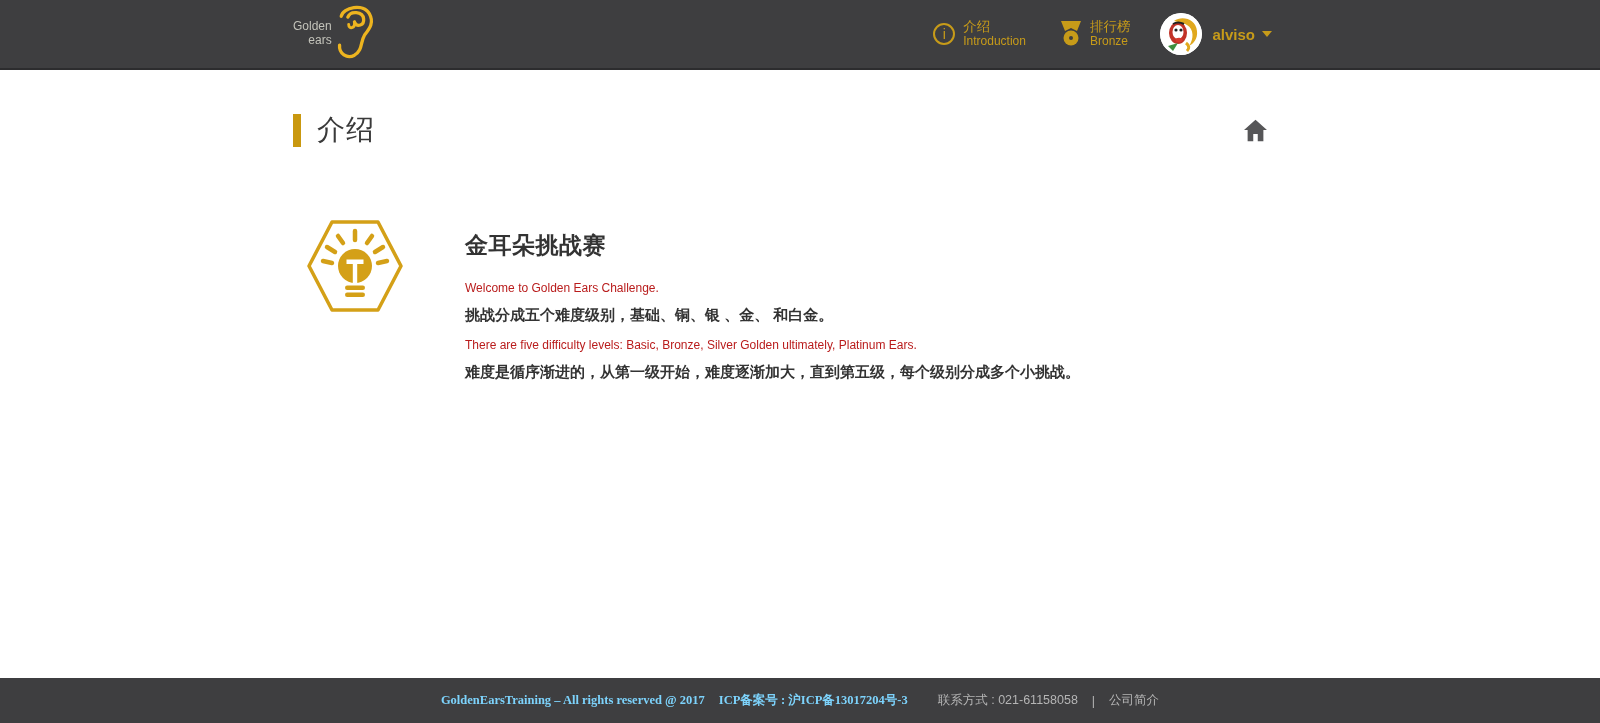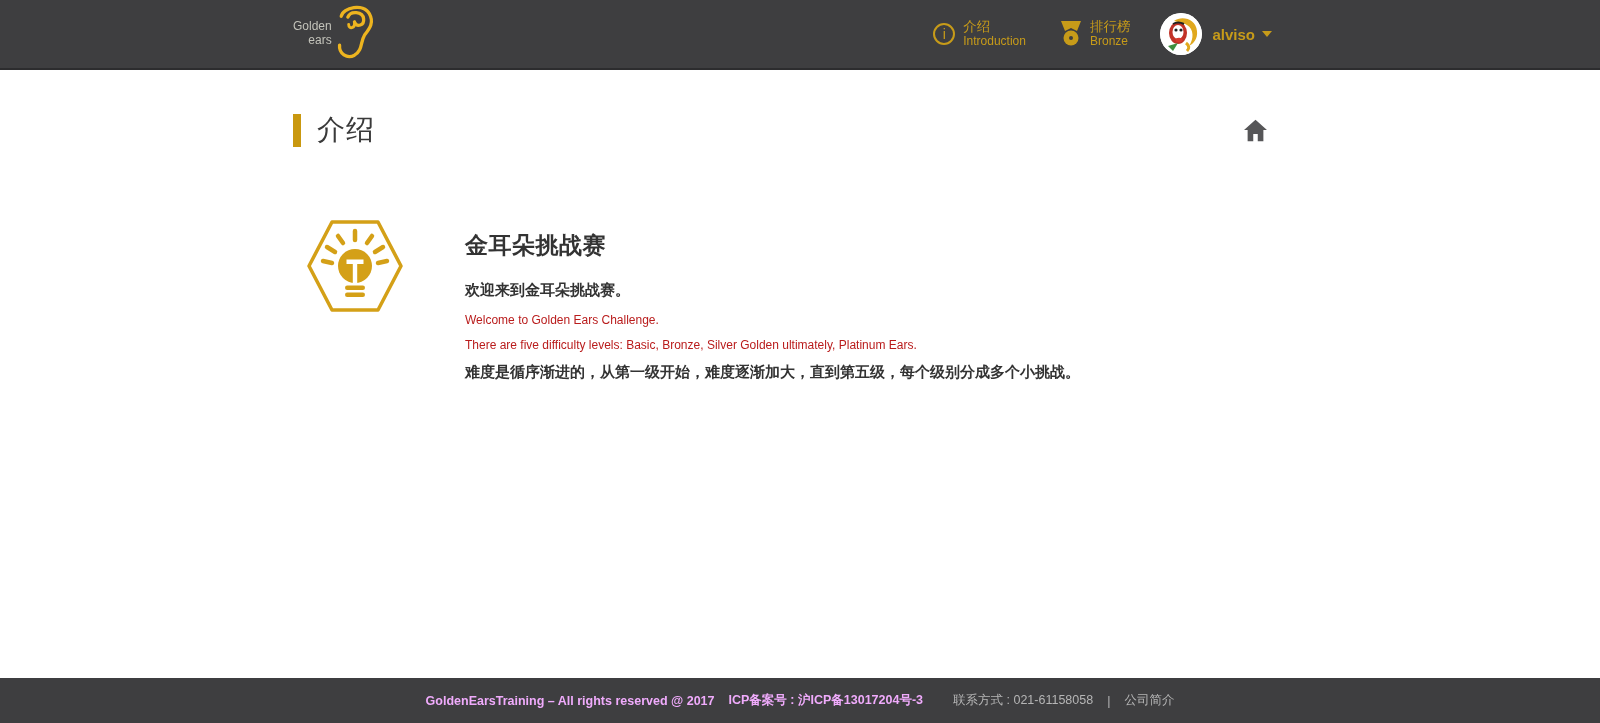--- a/index.html
+++ b/index.html
@@ -131,21 +131,21 @@
   .footer {
     height: 45px;
     background: #3E3E40;
     flex: 0 0 auto;
     display: flex;
     align-items: center;
     justify-content: center;
     font-size: 12.5px;
     margin-top: auto;
   }
-  .footer .f-white { color: #f0abfc; font-weight: bold; }
+  .footer .f-white { color: #7dd3fc; font-weight: bold; font-family: Liberation Serif, serif; }
   .footer .f-icp { margin-left: 14px; }
   .footer .f-gray { color: #b5b5b5; }
   .footer .f-contact { margin-left: 30px; }
   .footer .f-sep { margin: 0 14px; color: #b5b5b5; }
   .footer .f-company { cursor: pointer; }
 </style>
 </head>
 <body>
 
 <div class="header">
@@ -240,23 +240,23 @@
           <rect x="41.5" y="41.5" width="17" height="4.5" fill="#ffffff"></rect>
           <rect x="47.8" y="44" width="4.4" height="21" fill="#ffffff"></rect>
           <rect x="40" y="67.5" width="20" height="4.5" rx="2.2" fill="#D4A017"></rect>
           <rect x="40" y="74.5" width="20" height="4.5" rx="2.2" fill="#D4A017"></rect>
         </svg>
       </span>
 
       <div class="content-text">
         <div class="content-heading">金耳朵挑战赛</div>
 
-        <p class="para-zh">欢迎来到金耳朵挑战赛。</p>
         <p class="para-en">Welcome to Golden Ears Challenge.</p>
 
+        <p class="para-zh">挑战分成五个难度级别，基础、铜、银 、金、 和白金。</p>
         <p class="para-en">There are five difficulty levels: Basic, Bronze, Silver Golden ultimately, Platinum Ears.</p>
 
         <p class="para-zh">难度是循序渐进的，从第一级开始，难度逐渐加大，直到第五级，每个级别分成多个小挑战。</p>
       </div>
     </div>
   </div>
 </div>
 
 <div class="footer">
   <span class="f-white">GoldenEarsTraining – All rights reserved @ 2017</span>

